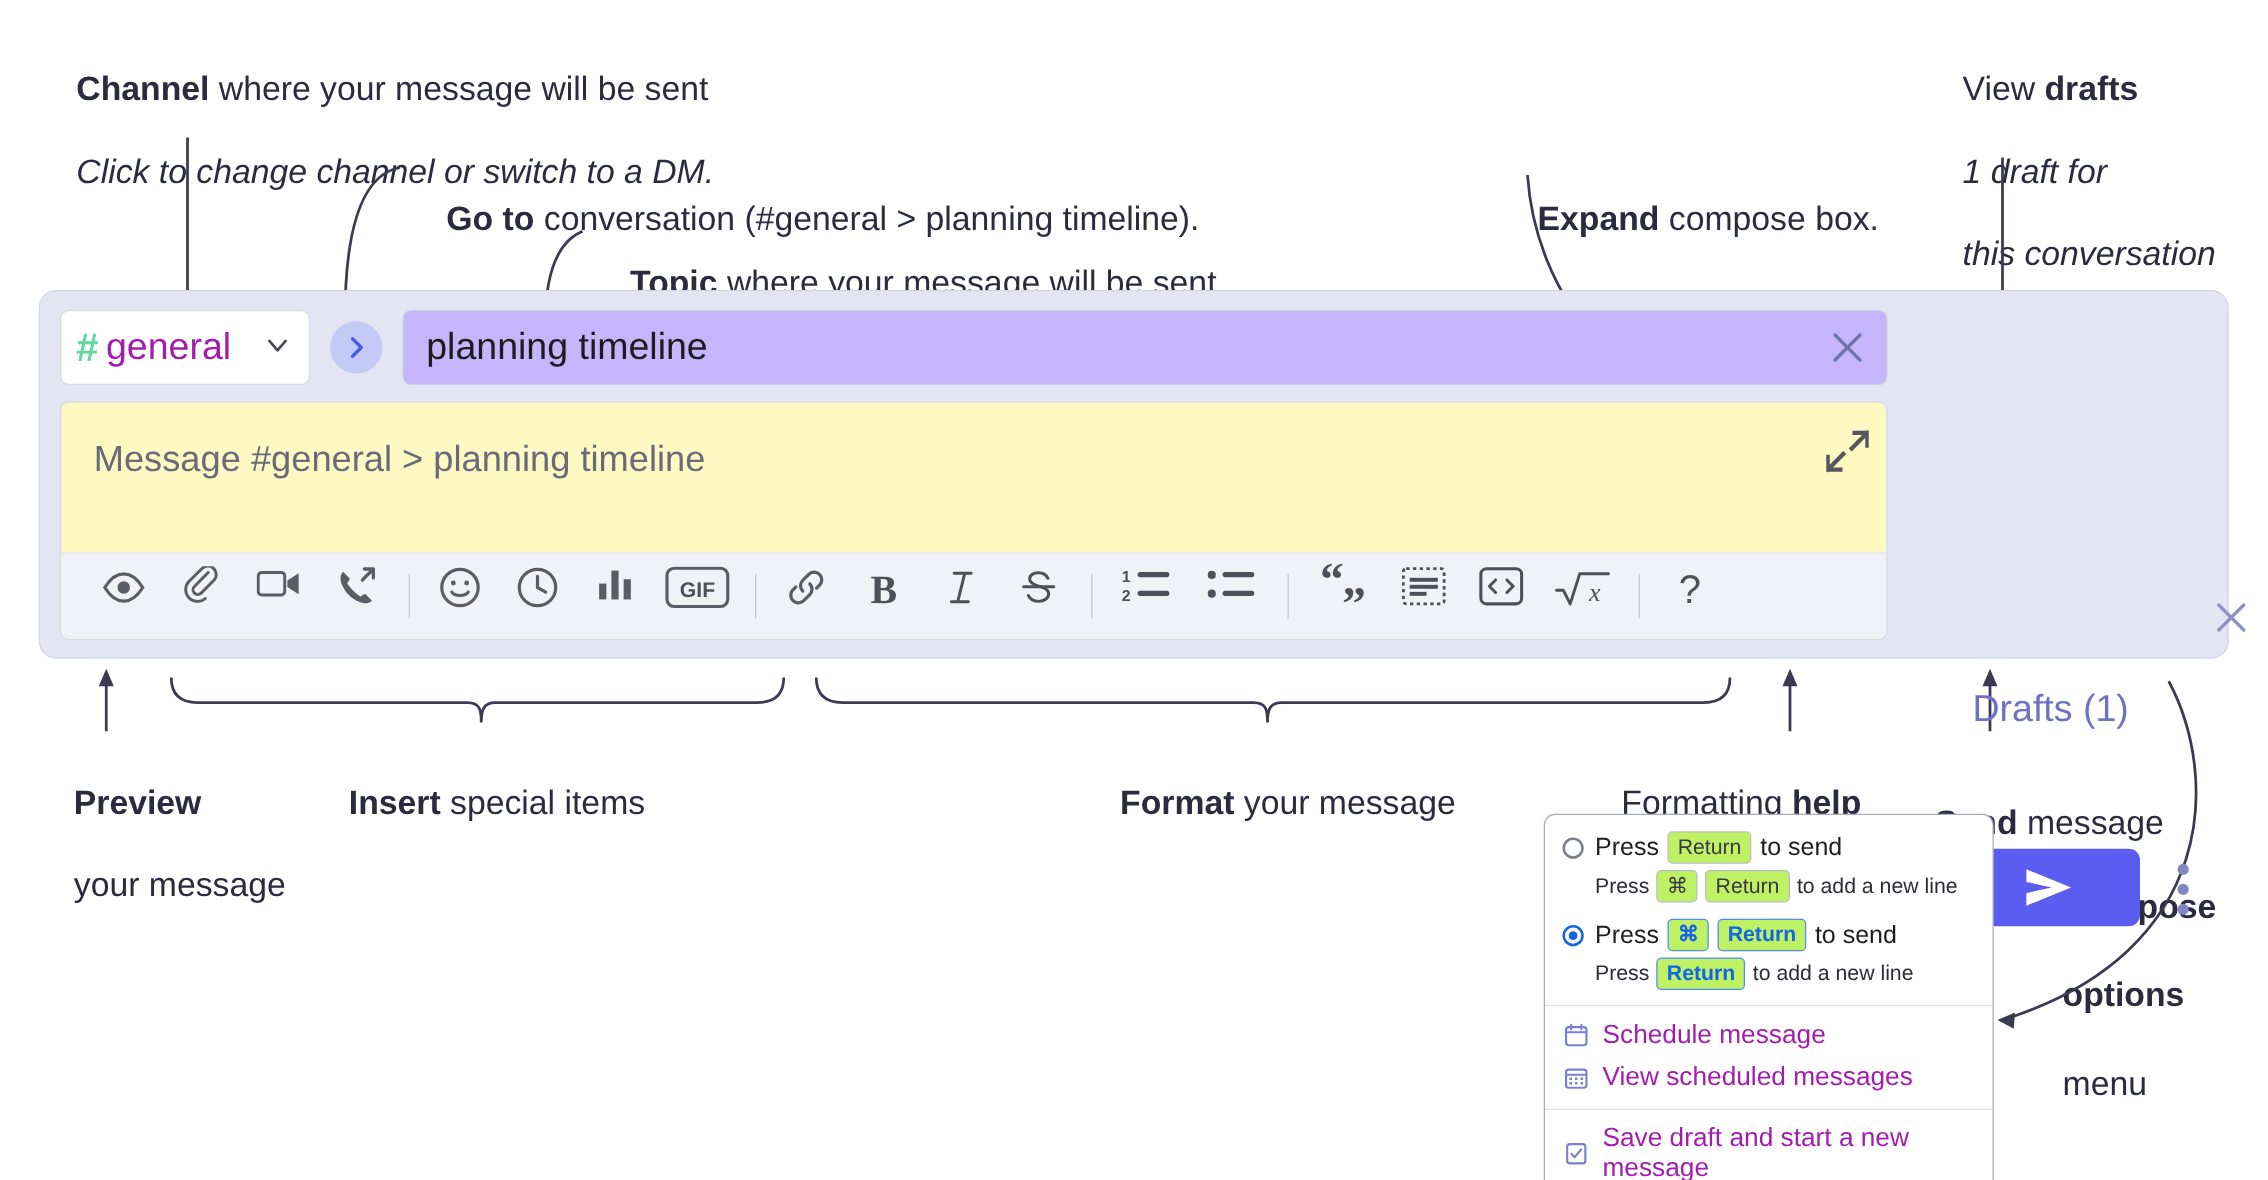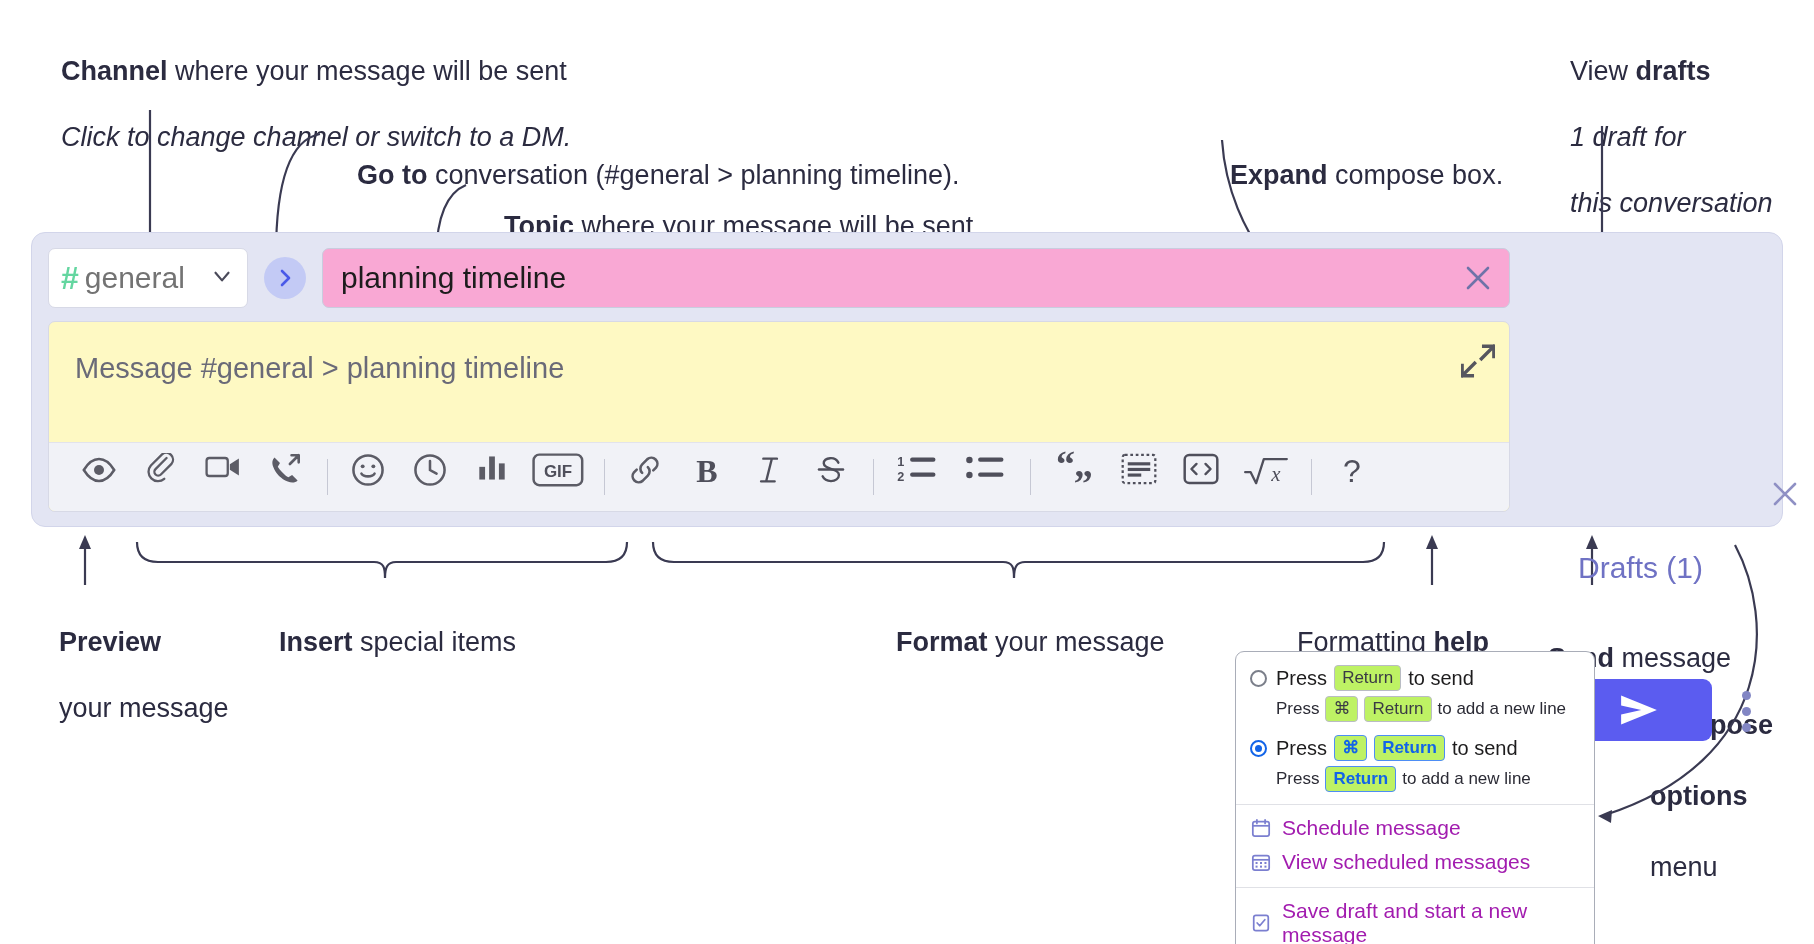--- a/index.html
+++ b/index.html
@@ -72,35 +72,35 @@
     background: #ffffff;
     border: 1px solid #d7d9e6;
     border-radius: 7px;
     display: flex;
     align-items: center;
     padding: 0 12px;
     box-sizing: border-box;
     gap: 6px;
   }
   .hash-ico { color: #64d6a0; font-size: 32px; font-weight: 700; line-height: 1; }
-  .channel-name { font-size: 30px; color: #737373; }
+  .channel-name { font-size: 30px; color: #a21caf; }
   .chev { margin-left: auto; color: #4a4a5a; }
 
   .go-to-btn {
     width: 42px; height: 42px;
     margin: 0 16px;
     border-radius: 50%;
     background: #c3caf5;
     display: flex; align-items: center; justify-content: center;
     flex: 0 0 auto;
   }
   .topic-field {
     flex: 1 1 auto;
     height: 60px;
-    background: #f9a8d4;
+    background: #c4b5fd;
     border: 1px solid #c9ccde;
     border-radius: 7px;
     display: flex;
     align-items: center;
     padding: 0 14px 0 18px;
     box-sizing: border-box;
   }
   .topic-value { font-size: 30px; color: #1d1c1d; flex: 1 1 auto; }
   .topic-clear { width: 34px; height: 34px; display:flex; align-items:center; justify-content:center; }
 

